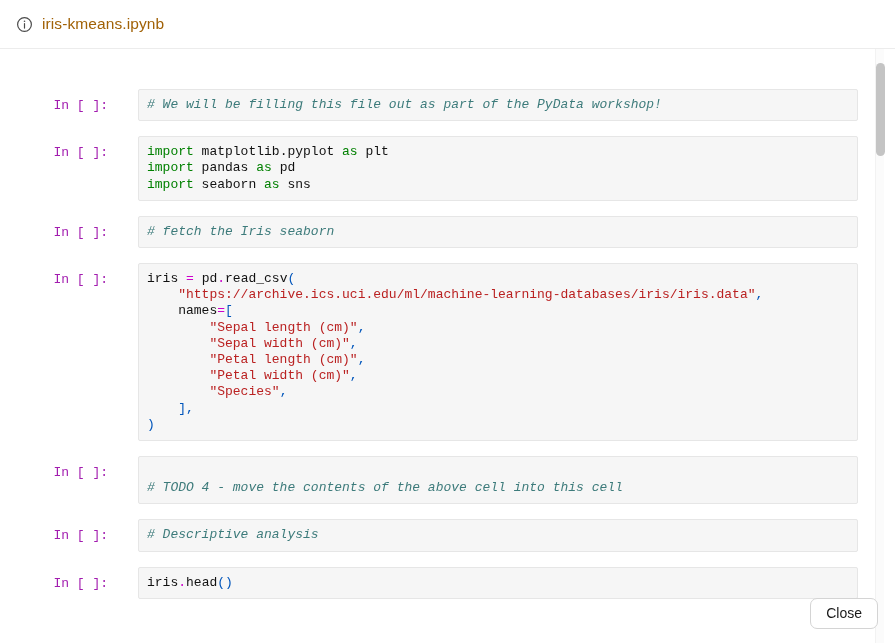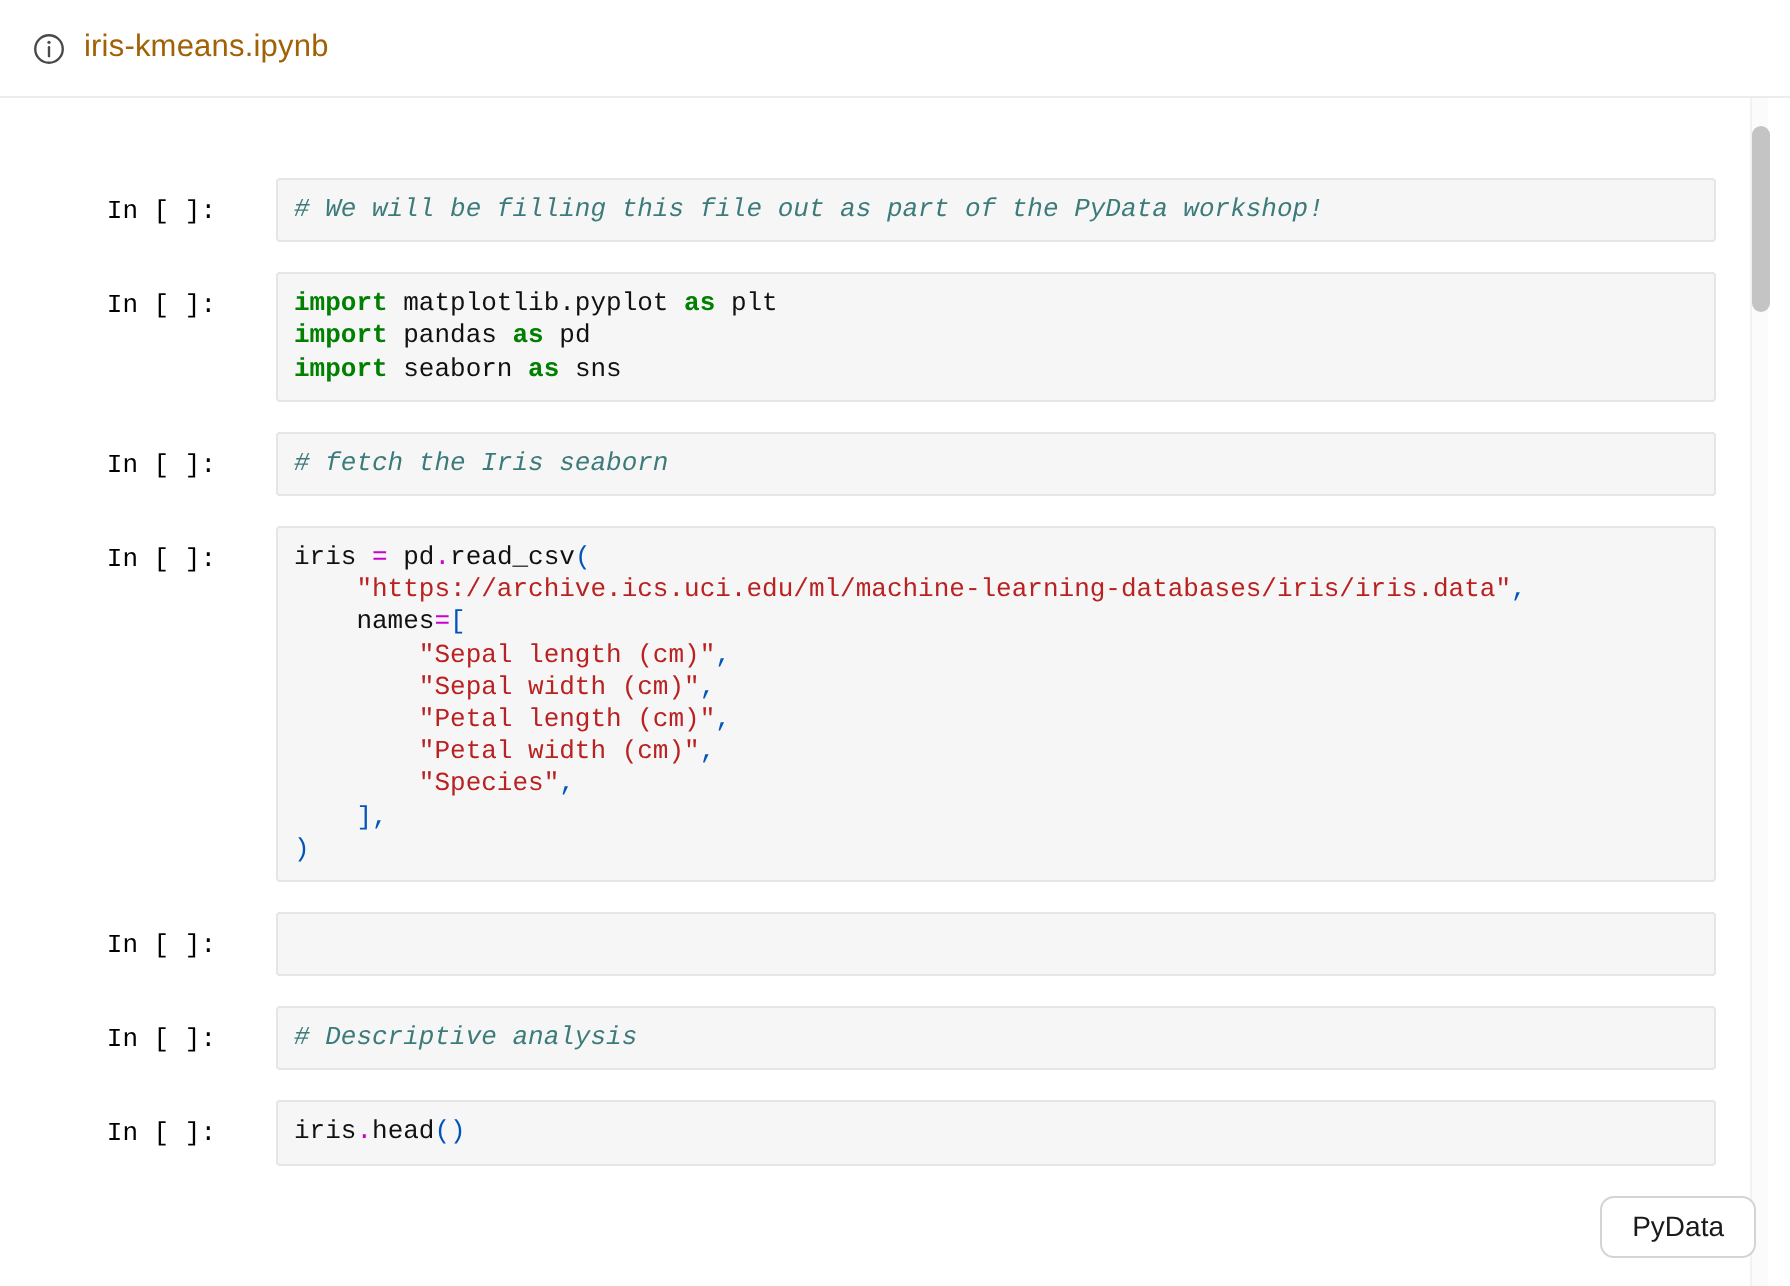--- a/index.html
+++ b/index.html
@@ -54,21 +54,21 @@
     margin-bottom: 15px;
   }
   .prompt {
     flex: 0 0 auto;
     width: 117px;
     padding-right: 9px;
     text-align: right;
     font-family: "Liberation Mono", monospace;
     font-size: 13px;
     line-height: 16.2px;
-    color: #000000;
+    color: #a21caf;
     padding-top: 9px;
     white-space: pre;
     user-select: none;
   }
   .source {
     flex: 1 1 auto;
     max-width: 721px;
     background: #f6f6f6;
     border: 1px solid #e6e6e6;
     border-radius: 2px;
@@ -78,21 +78,21 @@
     line-height: 16.2px;
     white-space: pre;
     color: #111111;
     overflow: hidden;
     margin-left: 21px;
   }
   .source .ln { display: block; min-height: 16.2px; }
 
   
   .tok-comment  { color: #3d7b7b; font-style: italic; }
-  .tok-keyword  { color: #008000; font-weight: bold; }
+  .tok-keyword  { color: #008000; font-weight: normal; }
   .tok-string   { color: #ba2121; }
   .tok-op       { color: #cc00cc; }
   .tok-punct    { color: #0055bb; }
   .tok-name     { color: #111111; }
 
   
   .scrollbar-track {
     position: absolute;
     top: 0; right: 11px;
     width: 9px; height: 594px;
@@ -149,30 +149,30 @@
       <div class="cell">
         <div class="prompt">In [ ]:</div>
         <div class="source"><span class="ln"><span class="tok-comment"># fetch the Iris seaborn</span></span></div>
       </div>
       <div class="cell">
         <div class="prompt">In [ ]:</div>
         <div class="source"><span class="ln"><span class="tok-name">iris </span><span class="tok-op">=</span><span class="tok-name"> pd</span><span class="tok-op">.</span><span class="tok-name">read_csv</span><span class="tok-punct">(</span></span><span class="ln"><span class="tok-string">    "https://archive.ics.uci.edu/ml/machine-learning-databases/iris/iris.data"</span><span class="tok-punct">,</span></span><span class="ln"><span class="tok-name">    names</span><span class="tok-op">=</span><span class="tok-punct">[</span></span><span class="ln"><span class="tok-string">        "Sepal length (cm)"</span><span class="tok-punct">,</span></span><span class="ln"><span class="tok-string">        "Sepal width (cm)"</span><span class="tok-punct">,</span></span><span class="ln"><span class="tok-string">        "Petal length (cm)"</span><span class="tok-punct">,</span></span><span class="ln"><span class="tok-string">        "Petal width (cm)"</span><span class="tok-punct">,</span></span><span class="ln"><span class="tok-string">        "Species"</span><span class="tok-punct">,</span></span><span class="ln"><span class="tok-punct">    ],</span></span><span class="ln"><span class="tok-punct">)</span></span></div>
       </div>
       <div class="cell">
         <div class="prompt">In [ ]:</div>
-        <div class="source"><span class="ln"><span class="tok-name"></span>&nbsp;</span></div>
+        <div class="source"><span class="ln"><span class="tok-name"></span>&nbsp;</span><span class="ln"><span class="tok-comment"># TODO 4 - move the contents of the above cell into this cell</span></span></div>
       </div>
       <div class="cell">
         <div class="prompt">In [ ]:</div>
         <div class="source"><span class="ln"><span class="tok-comment"># Descriptive analysis</span></span></div>
       </div>
       <div class="cell">
         <div class="prompt">In [ ]:</div>
         <div class="source"><span class="ln"><span class="tok-name">iris</span><span class="tok-op">.</span><span class="tok-name">head</span><span class="tok-punct">()</span></span></div>
       </div>
     </div>
 
   <div class="scrollbar-track">
     <div class="scrollbar-thumb"></div>
   </div>
 
-  <button class="close-button">PyData</button>
+  <button class="close-button">Close</button>
 </div>
 
 </body></html>

